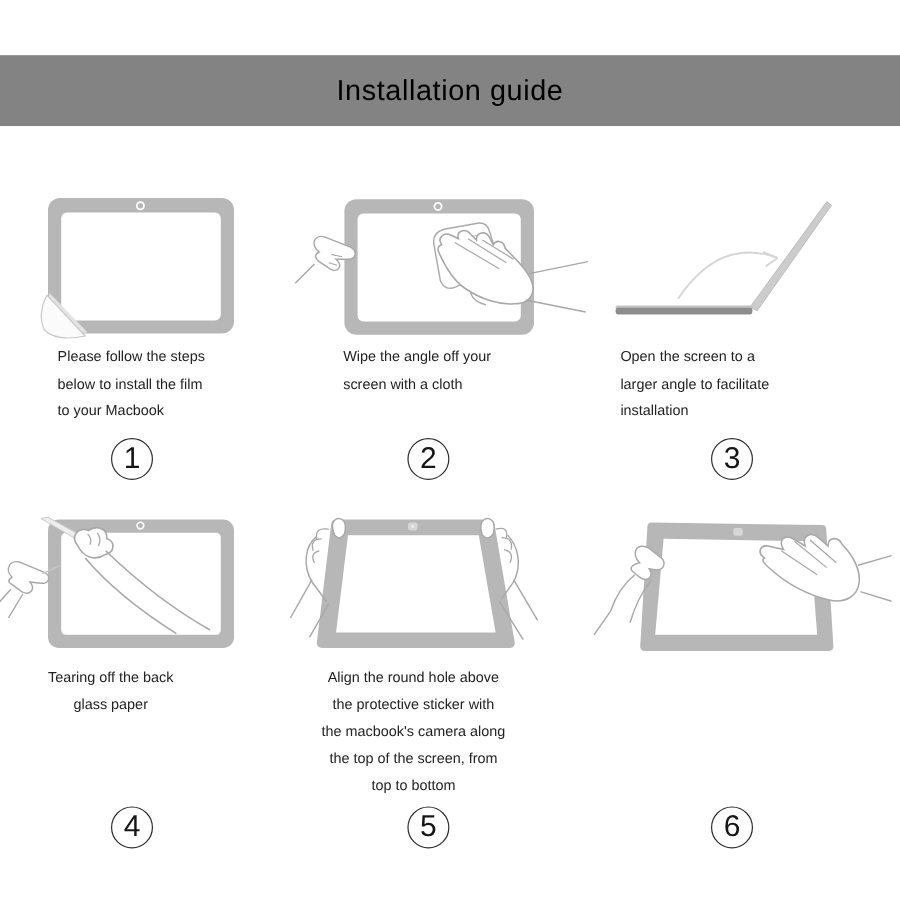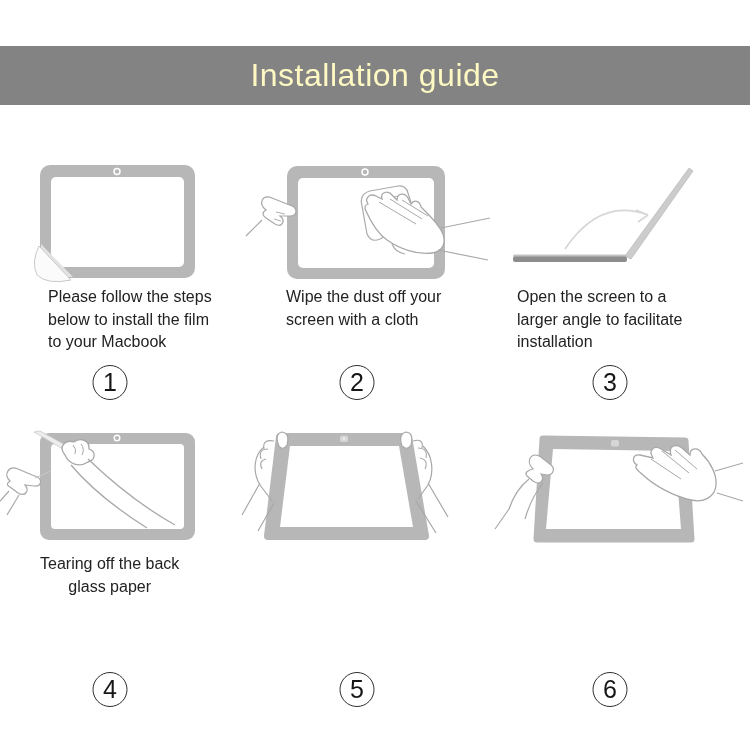--- a/index.html
+++ b/index.html
@@ -1,27 +1,27 @@
 <!DOCTYPE html>
 <html><head>
 <meta charset="utf-8">
 <style>
   html,body{margin:0;padding:0;background:#fff;}
   #page{position:relative;width:750px;height:750px;background:#ffffff;overflow:hidden;
         font-family:"Liberation Sans",sans-serif;}
   .header{position:absolute;top:46px;left:0;width:750px;height:59px;background:#838383;
           display:flex;align-items:center;justify-content:center;}
-  .header-title{color:#fef9c3;font-size:32px;letter-spacing:0.5px;}
+  .header-title{color:#000000;font-size:24px;letter-spacing:0.5px;}
   .step{position:absolute;width:220px;overflow:visible;}
   .step.r1{top:150px;height:265px;}
   .step.r2{top:425px;height:300px;}
   .c1{left:0px;} .c2{left:247px;} .c3{left:500px;}
   .ill{position:absolute;left:-15px;width:260px;height:130px;overflow:visible;}
   .r1 .ill{top:12px;} .r2 .ill{top:6px;}
-  .caption{position:absolute;white-space:pre;font-size:16px;line-height:22.5px;color:#222222;}
+  .caption{position:absolute;white-space:pre;font-size:12px;line-height:22.5px;color:#222222;}
   .r1 .caption{top:136px;} .r2 .caption{top:128px;text-align:center;}
   .badge{position:absolute;left:50%;transform:translateX(-50%);width:33px;height:33px;
          border:1.8px solid #2e2e2e;border-radius:50%;display:flex;align-items:center;
          justify-content:center;font-size:25px;color:#161616;background:#fff;}
   .r1 .badge{top:215px;} .r2 .badge{top:247px;}
   svg{display:block;}
 </style>
 </head>
 <body>
 
@@ -55,21 +55,21 @@
       <path d="M130 44 Q127 32 138 29 L166 24 Q174 23 176 31 L182 50 Q184 58 176 62 L148 77 Q139 81 135 72 Z" fill="#ffffff" stroke="#ababab" stroke-width="1.2"></path>
       <path d="M135 40 L172 33" stroke="#bdbdbd" stroke-width="1" fill="none"></path>
       <path d="M136 42 C132 36 138 31 144 34 L150 37 C148 30 156 28 160 33 L165 38 C165 31 173 30 176 36 L179 42 C182 37 188 39 189 45 C196 52 205 60 210 70 C215 80 211 90 200 91 C185 93 168 87 155 78 C145 71 138 58 134 49 C132 45 133 43 136 42 Z" fill="#ffffff" stroke="#a8a8a8" stroke-width="1.3"></path>
       <path d="M147 40 L184 62 M158 37 L190 57 M170 38 L196 54" stroke="#a8a8a8" stroke-width="1" fill="none"></path>
       <path d="M160 82 Q163 90 173 92" stroke="#a8a8a8" stroke-width="1.1" fill="none"></path>
       <path d="M209 66 L258 56 M206 88 L256 98" stroke="#a8a8a8" stroke-width="1.2" fill="none"></path>
       <path d="M34 48 C26 42 30 32 40 36 L60 44 C66 47 65 54 58 54 L48 54 C54 59 50 66 43 62 L34 56 C30 53 30 50 34 48 Z" fill="#ffffff" stroke="#a8a8a8" stroke-width="1.2"></path>
       <path d="M44 50 L53 52 M42 57 L49 59" stroke="#a8a8a8" stroke-width="0.9" fill="none"></path>
       <path d="M30 58 L14 74" stroke="#a8a8a8" stroke-width="1.2" fill="none"></path>
     </svg>
-    <div class="caption" style="left:39px">Wipe the dust off your
+    <div class="caption" style="left:39px">Wipe the angle off your
 screen with a cloth</div>
     <div class="badge">
         <span>2</span>
       </div>
   </div>
 
   <div class="step r1 c3">
     <svg class="ill" viewBox="0 0 260 130">
       <path d="M80 87 Q115 35 163 53" fill="none" stroke="#d6d6d6" stroke-width="1.6"></path>
       <path d="M163 53 L151 48 M163 53 L153 60" stroke="#d6d6d6" stroke-width="1.6" fill="none"></path>
@@ -114,20 +114,25 @@
       <circle cx="112" cy="7.8" r="1.2" fill="#efefef"></circle>
       <path d="M47 15 Q42 3 50 1 Q58 2 55 14 Q51 20 47 15 Z" fill="#ffffff" stroke="#a8a8a8" stroke-width="1.2"></path>
       <path d="M42 10 Q30 8 32 18 M36 18 Q26 18 29 28 M34 28 Q26 30 30 38" fill="none" stroke="#a8a8a8" stroke-width="1.1"></path>
       <path d="M32 16 C22 24 20 40 28 54 L40 70" fill="none" stroke="#a8a8a8" stroke-width="1.2"></path>
       <path d="M28 52 L10 84 M42 72 L26 100" fill="none" stroke="#a8a8a8" stroke-width="1.2"></path>
       <path d="M170 15 Q166 3 174 1 Q182 2 179 14 Q175 20 170 15 Z" fill="#ffffff" stroke="#a8a8a8" stroke-width="1.2"></path>
       <path d="M181 10 Q192 7 190 17 M186 17 Q196 17 194 27 M188 27 Q197 29 193 38" fill="none" stroke="#a8a8a8" stroke-width="1.1"></path>
       <path d="M191 15 C200 24 203 40 196 54 L186 68" fill="none" stroke="#a8a8a8" stroke-width="1.2"></path>
       <path d="M196 52 L216 86 M184 70 L204 102" fill="none" stroke="#a8a8a8" stroke-width="1.2"></path>
     </svg>
+    <div class="caption" style="left:21px">Align the round hole above
+the protective sticker with
+the macbook's camera along
+the top of the screen, from
+top to bottom</div>
     <div class="badge">
         <span>5</span>
       </div>
   </div>
 
   <div class="step r2 c3">
     <svg class="ill" viewBox="0 0 260 130">
       <path d="M58 8 L200 10 L206 108 L52 108 Z" fill="#b7b7b7" stroke="#b7b7b7" stroke-width="7" stroke-linejoin="round"></path>
       <path d="M68 18 L190 20 L196 98 L61 98 Z" fill="#ffffff"></path>
       <rect x="126" y="9" width="8" height="6.5" rx="2" fill="#d6d6d6"></rect>

